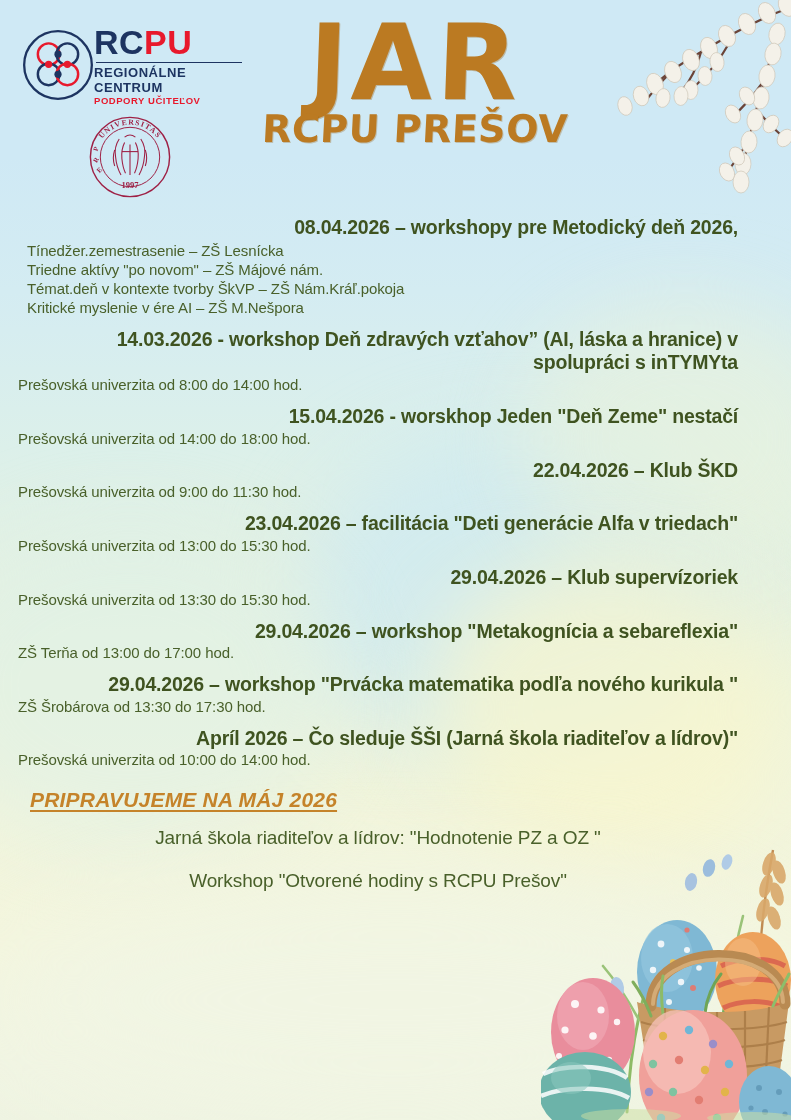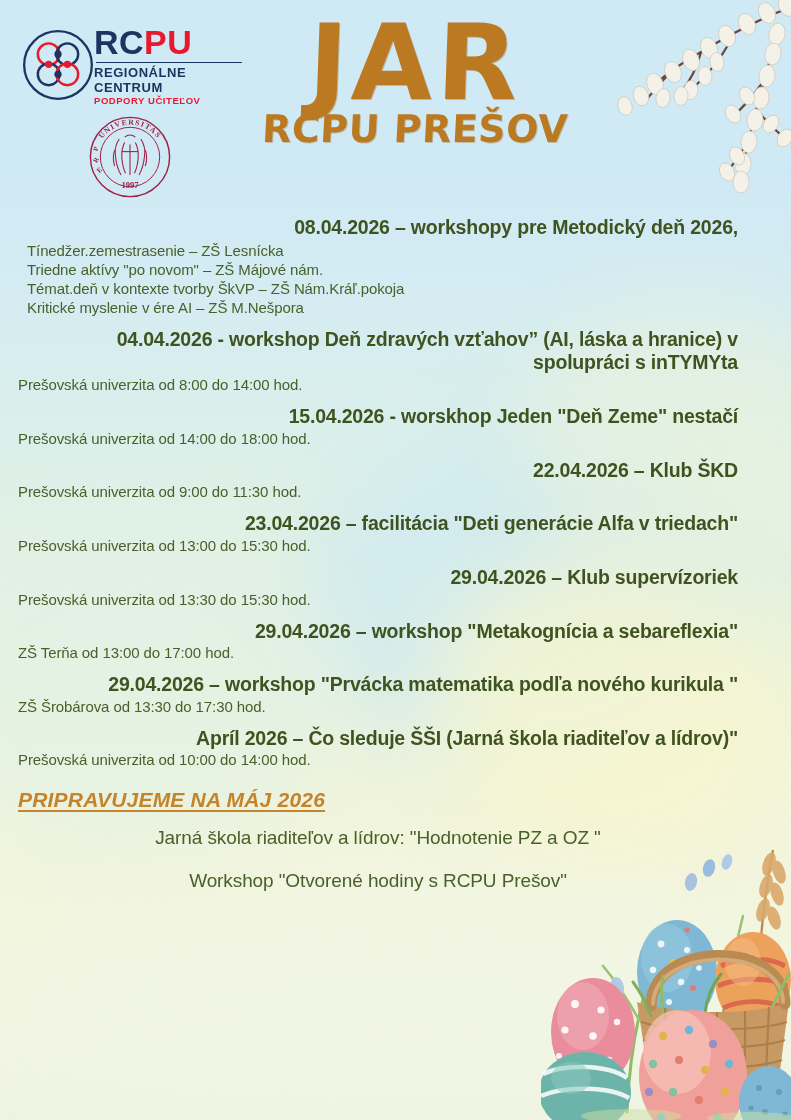--- a/index.html
+++ b/index.html
@@ -101,21 +101,21 @@
   .entry.first .entry-heading { margin-bottom: 1px; }
 
   .upcoming-heading {
     color: #c5832a;
     font-weight: 700;
     font-style: italic;
     font-size: 21px;
     text-decoration: underline;
     text-underline-offset: 3px;
     letter-spacing: .2px;
-    margin: 18px 0 14px 0;
+    margin: 18px 0 14px 12px;
   }
   .upcoming-item {
     color: #49602a;
     font-size: 19px;
     line-height: 1.3;
     margin-bottom: 19px;
     letter-spacing: -.1px;
     text-align: center;
   }
 
@@ -249,21 +249,21 @@
 
     <div class="entry first">
       <div class="entry-heading">08.04.2026 – workshopy pre Metodický deň 2026,</div>
       <div class="entry-line indent">Tínedžer.zemestrasenie – ZŠ Lesnícka</div>
       <div class="entry-line indent">Triedne aktívy "po novom" – ZŠ Májové nám.</div>
       <div class="entry-line indent">Témat.deň v kontexte tvorby ŠkVP – ZŠ Nám.Kráľ.pokoja</div>
       <div class="entry-line indent">Kritické myslenie v ére AI – ZŠ M.Nešpora</div>
     </div>
 
     <div class="entry">
-      <div class="entry-heading">04.04.2026 - workshop Deň zdravých vzťahov” (AI, láska a hranice)  v spolupráci s inTYMYta</div>
+      <div class="entry-heading">14.03.2026 - workshop Deň zdravých vzťahov” (AI, láska a hranice)  v spolupráci s inTYMYta</div>
       <div class="entry-line">Prešovská univerzita od 8:00 do 14:00 hod.</div>
     </div>
 
     <div class="entry">
       <div class="entry-heading">15.04.2026 - worskhop Jeden "Deň Zeme" nestačí</div>
       <div class="entry-line">Prešovská univerzita od 14:00 do 18:00 hod.</div>
     </div>
 
     <div class="entry">
       <div class="entry-heading">22.04.2026 – Klub ŠKD</div>

